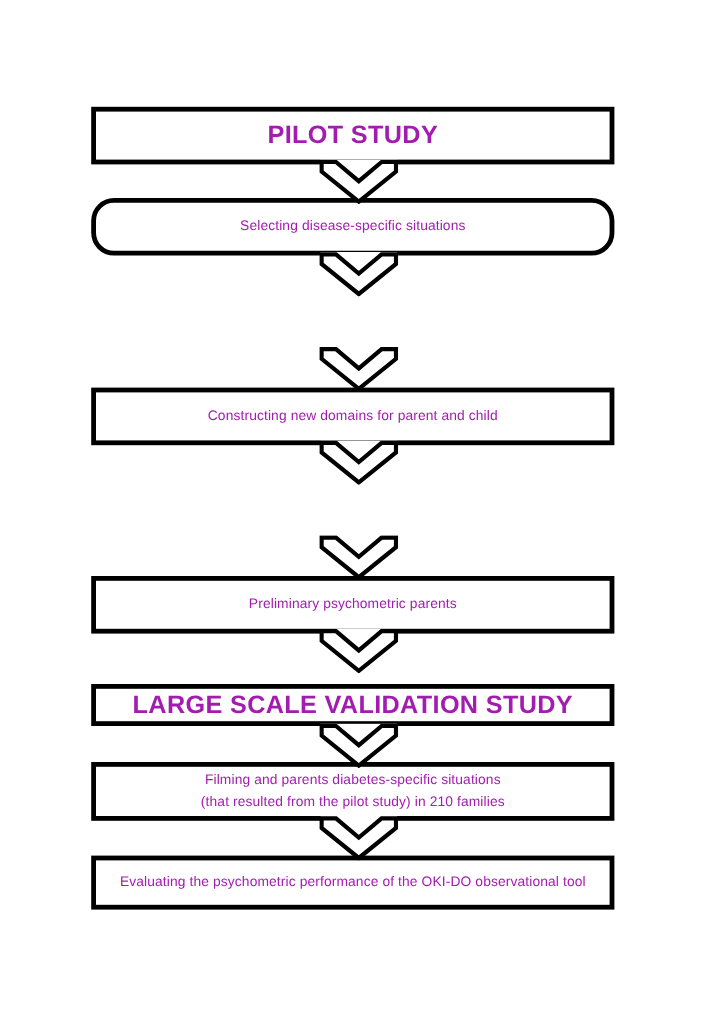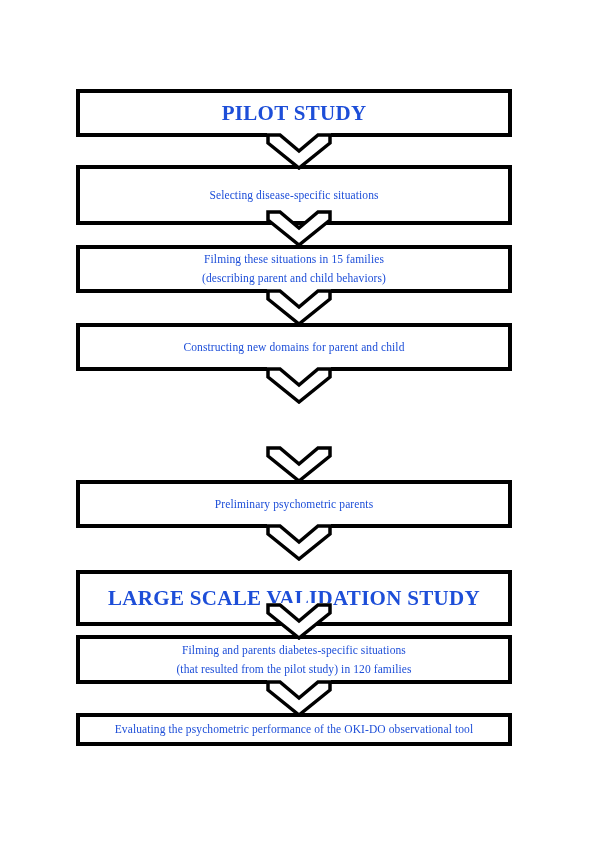--- a/index.html
+++ b/index.html
@@ -26,24 +26,23 @@
     flex-direction: column;
     align-items: center;
     justify-content: center;
     text-align: center;
     z-index: 1;
   }
   .flow-box .line {
     display: block;
     font-size: 11.5px;
     line-height: 19px;
-    color: #1d4ed8;
+    color: #a21caf;
     letter-spacing: 0.1px;
     white-space: nowrap;
-    font-family: Liberation Serif, serif;
   }
   .flow-box.phase-title .line {
     font-size: 21px;
     font-weight: bold;
     line-height: 24px;
     letter-spacing: 0.3px;
   }
   .flow-arrow {
     position: absolute;
     left: 266px;
@@ -64,35 +63,31 @@
     <span class="line">PILOT STUDY</span>
   </div>
 
   <div class="flow-arrow" style="top:133px;">
     <svg width="66" height="37" viewBox="0 0 66 37">
       <rect x="1" y="0" width="64" height="5" fill="#ffffff"></rect>
       <polygon points="2,2 14,2 33,18 52,2 64,2 64,10 33,35 2,10" fill="#ffffff" stroke="#000000" stroke-width="3.5" stroke-linejoin="miter"></polygon>
     </svg>
   </div>
 
-  <div class="flow-box" style="top:165px;height:60px;">
+  <div class="flow-box" style="top:165px;height:48px;border-radius:19px;">
     <span class="line">Selecting disease-specific situations</span>
   </div>
 
   <div class="flow-arrow" style="top:210px;">
     <svg width="66" height="37" viewBox="0 0 66 37">
       <rect x="1" y="0" width="64" height="5" fill="#ffffff"></rect>
       <polygon points="2,2 14,2 33,18 52,2 64,2 64,10 33,35 2,10" fill="#ffffff" stroke="#000000" stroke-width="3.5" stroke-linejoin="miter"></polygon>
     </svg>
   </div>
 
-  <div class="flow-box" style="top:245px;height:48px;">
-    <span class="line">Filming these situations in 15 families</span>
-    <span class="line">(describing parent and child behaviors)</span>
-  </div>
 
   <div class="flow-arrow" style="top:289px;">
     <svg width="66" height="37" viewBox="0 0 66 37">
       <rect x="1" y="0" width="64" height="5" fill="#ffffff"></rect>
       <polygon points="2,2 14,2 33,18 52,2 64,2 64,10 33,35 2,10" fill="#ffffff" stroke="#000000" stroke-width="3.5" stroke-linejoin="miter"></polygon>
     </svg>
   </div>
 
   <div class="flow-box" style="top:323px;height:48px;">
     <span class="line">Constructing new domains for parent and child</span>
@@ -117,40 +112,40 @@
     <span class="line">Preliminary psychometric parents</span>
   </div>
 
   <div class="flow-arrow" style="top:524px;">
     <svg width="66" height="37" viewBox="0 0 66 37">
       <rect x="1" y="0" width="64" height="5" fill="#ffffff"></rect>
       <polygon points="2,2 14,2 33,18 52,2 64,2 64,10 33,35 2,10" fill="#ffffff" stroke="#000000" stroke-width="3.5" stroke-linejoin="miter"></polygon>
     </svg>
   </div>
 
-  <div class="flow-box phase-title" style="top:570px;height:56px;">
+  <div class="flow-box phase-title" style="top:570px;height:35px;">
     <span class="line">LARGE SCALE VALIDATION STUDY</span>
   </div>
 
   <div class="flow-arrow" style="top:603px;">
     <svg width="66" height="37" viewBox="0 0 66 37">
       <rect x="1" y="0" width="64" height="5" fill="#ffffff"></rect>
       <polygon points="2,2 14,2 33,18 52,2 64,2 64,10 33,35 2,10" fill="#ffffff" stroke="#000000" stroke-width="3.5" stroke-linejoin="miter"></polygon>
     </svg>
   </div>
 
   <div class="flow-box" style="top:635px;height:49px;">
     <span class="line">Filming and parents diabetes-specific situations</span>
-    <span class="line">(that resulted from the pilot study) in 120 families</span>
+    <span class="line">(that resulted from the pilot study) in 210 families</span>
   </div>
 
   <div class="flow-arrow" style="top:680px;">
     <svg width="66" height="37" viewBox="0 0 66 37">
       <rect x="1" y="0" width="64" height="5" fill="#ffffff"></rect>
       <polygon points="2,2 14,2 33,18 52,2 64,2 64,10 33,35 2,10" fill="#ffffff" stroke="#000000" stroke-width="3.5" stroke-linejoin="miter"></polygon>
     </svg>
   </div>
 
-  <div class="flow-box" style="top:713px;height:33px;">
+  <div class="flow-box" style="top:713px;height:45px;">
     <span class="line">Evaluating the psychometric performance of the OKI-DO observational tool</span>
   </div>
 
 </div>
 
 </body></html>

